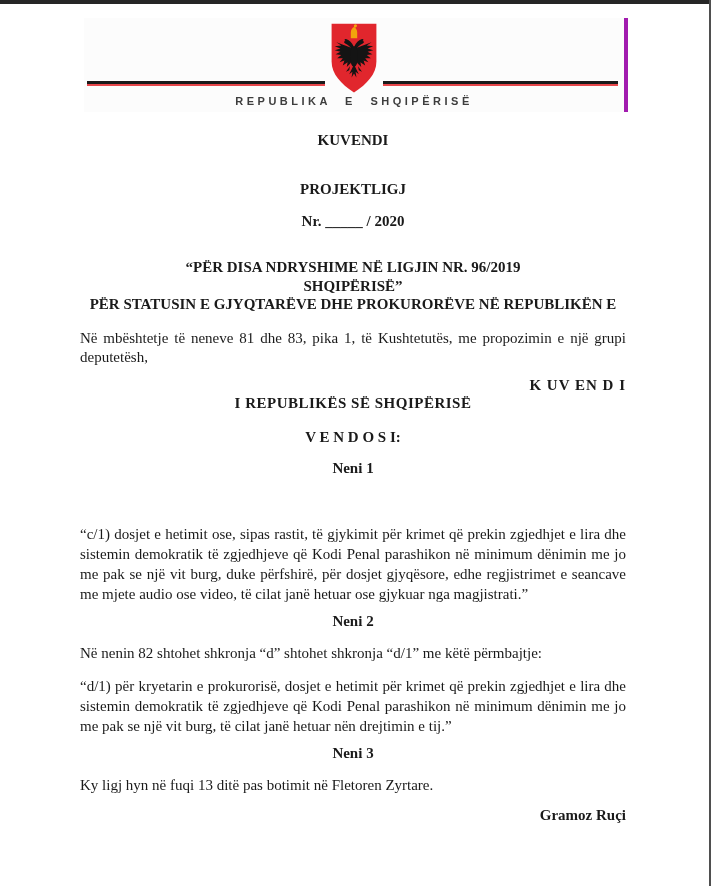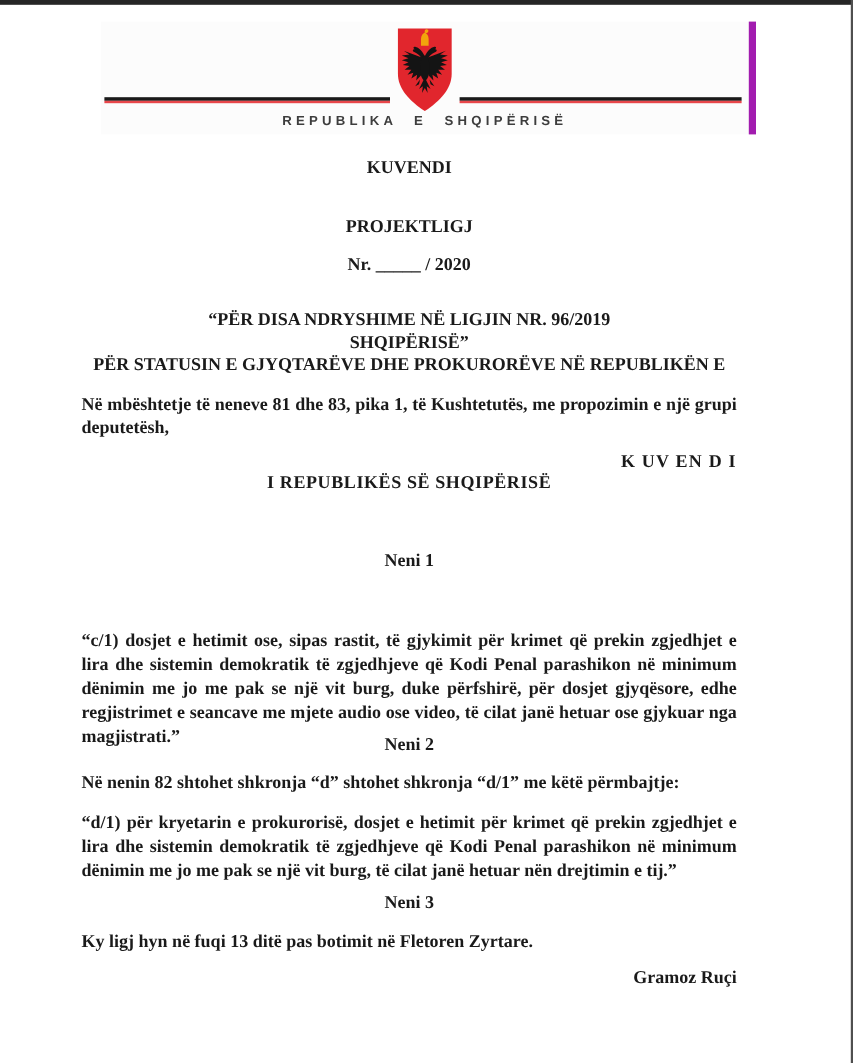--- a/index.html
+++ b/index.html
@@ -19,21 +19,21 @@
   .right-edge {
     position: absolute; top: 0; right: 0;
     width: 2px; height: 886px;
     background: #4f4f4f;
   }
   
   .banner {
     position: absolute; left: 84px; top: 18px;
     width: 540px; height: 94px;
     background: #fcfcfc;
-    border-right: 6px solid #a21caf;
+    border-right: 4px solid #a21caf;
   }
   .rule { position: absolute; top: 63px; height: 5px; }
   .rule .rule-black { height: 3px; background: #1a1a1a; }
   .rule .rule-red { height: 2px; background: #e8474b; }
   .rule-left  { left: 3px;   width: 238px; }
   .rule-right { left: 299px; width: 235px; }
   .emblem {
     position: absolute; left: 246px; top: 4px;
     width: 48px; height: 74px; z-index: 2;
   }
@@ -41,25 +41,25 @@
     position: absolute; top: 77px; left: 0; width: 100%;
     text-align: center;
     font-family: "Liberation Sans", sans-serif;
     font-weight: bold; font-size: 11px;
     letter-spacing: 3.5px; word-spacing: 8px;
     color: #3d3d3d;
     white-space: nowrap;
   }
   
   .content {
-    position: absolute; left: 68px; top: 0;
+    position: absolute; left: 80px; top: 0;
     width: 546px; height: 749px;
     font-size: 15px;
   }
-  .cblock { position: absolute; left: 0; width: 546px; font-weight: bold; }
+  .cblock { position: absolute; left: 0; width: 546px; }
   .center-bold { text-align: center; font-weight: bold; line-height: 18.5px; }
   .para { text-align: justify; line-height: 20px; }
   .single { line-height: 18px; }
   .assembly { line-height: 17.5px; letter-spacing: 0.5px; }
   .spaced { letter-spacing: 1px; text-align: right; }
   .signature { text-align: right; font-weight: bold; line-height: 15px; }
 </style>
 </head>
 <body>
 
@@ -106,20 +106,21 @@
     <div>PËR STATUSIN E GJYQTARËVE DHE PROKURORËVE NË REPUBLIKËN E</div>
   </div>
 
   <div class="cblock para" style="top:329px; line-height:18.5px">Në mbështetje të neneve 81 dhe 83, pika 1, të Kushtetutës, me propozimin e një grupi deputetësh,</div>
 
   <div class="cblock center-bold assembly" style="top:377px">
     <div class="spaced">K UV EN D I</div>
     <div>I REPUBLIKËS SË SHQIPËRISË</div>
   </div>
 
+  <div class="cblock center-bold" style="top:428px">V E N D O S I:</div>
 
   <div class="cblock center-bold" style="top:459px">Neni 1</div>
   <div class="cblock para" style="top:524px">“c/1) dosjet e hetimit ose, sipas rastit, të gjykimit për krimet që prekin zgjedhjet e lira dhe sistemin demokratik të zgjedhjeve që Kodi Penal parashikon në minimum dënimin me jo me pak se një vit burg, duke përfshirë, për dosjet gjyqësore, edhe regjistrimet e seancave me mjete audio ose video, të cilat janë hetuar ose gjykuar nga magjistrati.”</div>
 
   <div class="cblock center-bold" style="top:612px">Neni 2</div>
   <div class="cblock para single" style="top:644px">Në nenin 82 shtohet shkronja “d” shtohet shkronja “d/1” me këtë përmbajtje:</div>
   <div class="cblock para" style="top:676px">“d/1) për kryetarin e prokurorisë, dosjet e hetimit për krimet që prekin zgjedhjet e lira dhe sistemin demokratik të zgjedhjeve që Kodi Penal parashikon në minimum dënimin me jo me pak se një vit burg, të cilat janë hetuar nën drejtimin e tij.”</div>
 
   <div class="cblock center-bold" style="top:744px">Neni 3</div>
   <div class="cblock para single" style="top:776px">Ky ligj hyn në fuqi 13 ditë pas botimit në Fletoren Zyrtare.</div>

